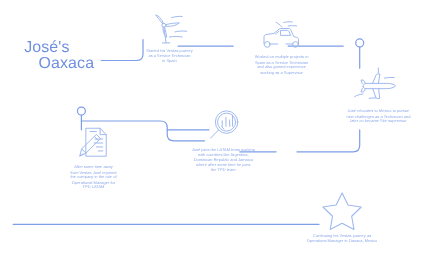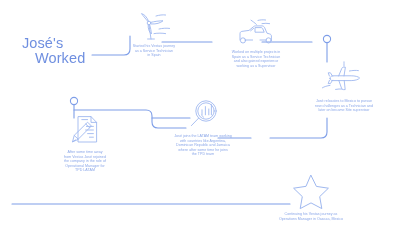--- a/index.html
+++ b/index.html
@@ -95,21 +95,21 @@
       <circle cx="74" cy="101" r="3.6"></circle>
       <path d="M74 105 V118"></path>
       <path d="M74 110 H146 Q152 110 152 116 V122 Q152 128 158 128 H186"></path>
 
       <path d="M12 204 H290"></path>
     </g>
   </svg>
 
   <div class="journey-title">
     <span>José's</span>
-    <span class="l2">Worked</span>
+    <span class="l2">Oaxaca</span>
   </div>
 
   <div class="node" id="node-turbine">
     <svg class="node-icon" width="44" height="30" viewBox="0 0 44 30">
       <g fill="none" stroke="#9fb8ef" stroke-width="0.9" stroke-linecap="round" stroke-linejoin="round">
         <circle cx="17" cy="11" r="1.8"></circle>
         <path d="M17 12.8 L19 27"></path>
         <path d="M15.6 27 H22.4"></path>
         <path d="M16 9.6 C13 6 11 3.6 9.5 1.6 C12.6 2.4 15 5.2 16.4 9"></path>
         <path d="M18.6 10.4 C23 9.4 27 8.8 31 8.8 C28.4 11 24.6 12.2 19.4 12"></path>

